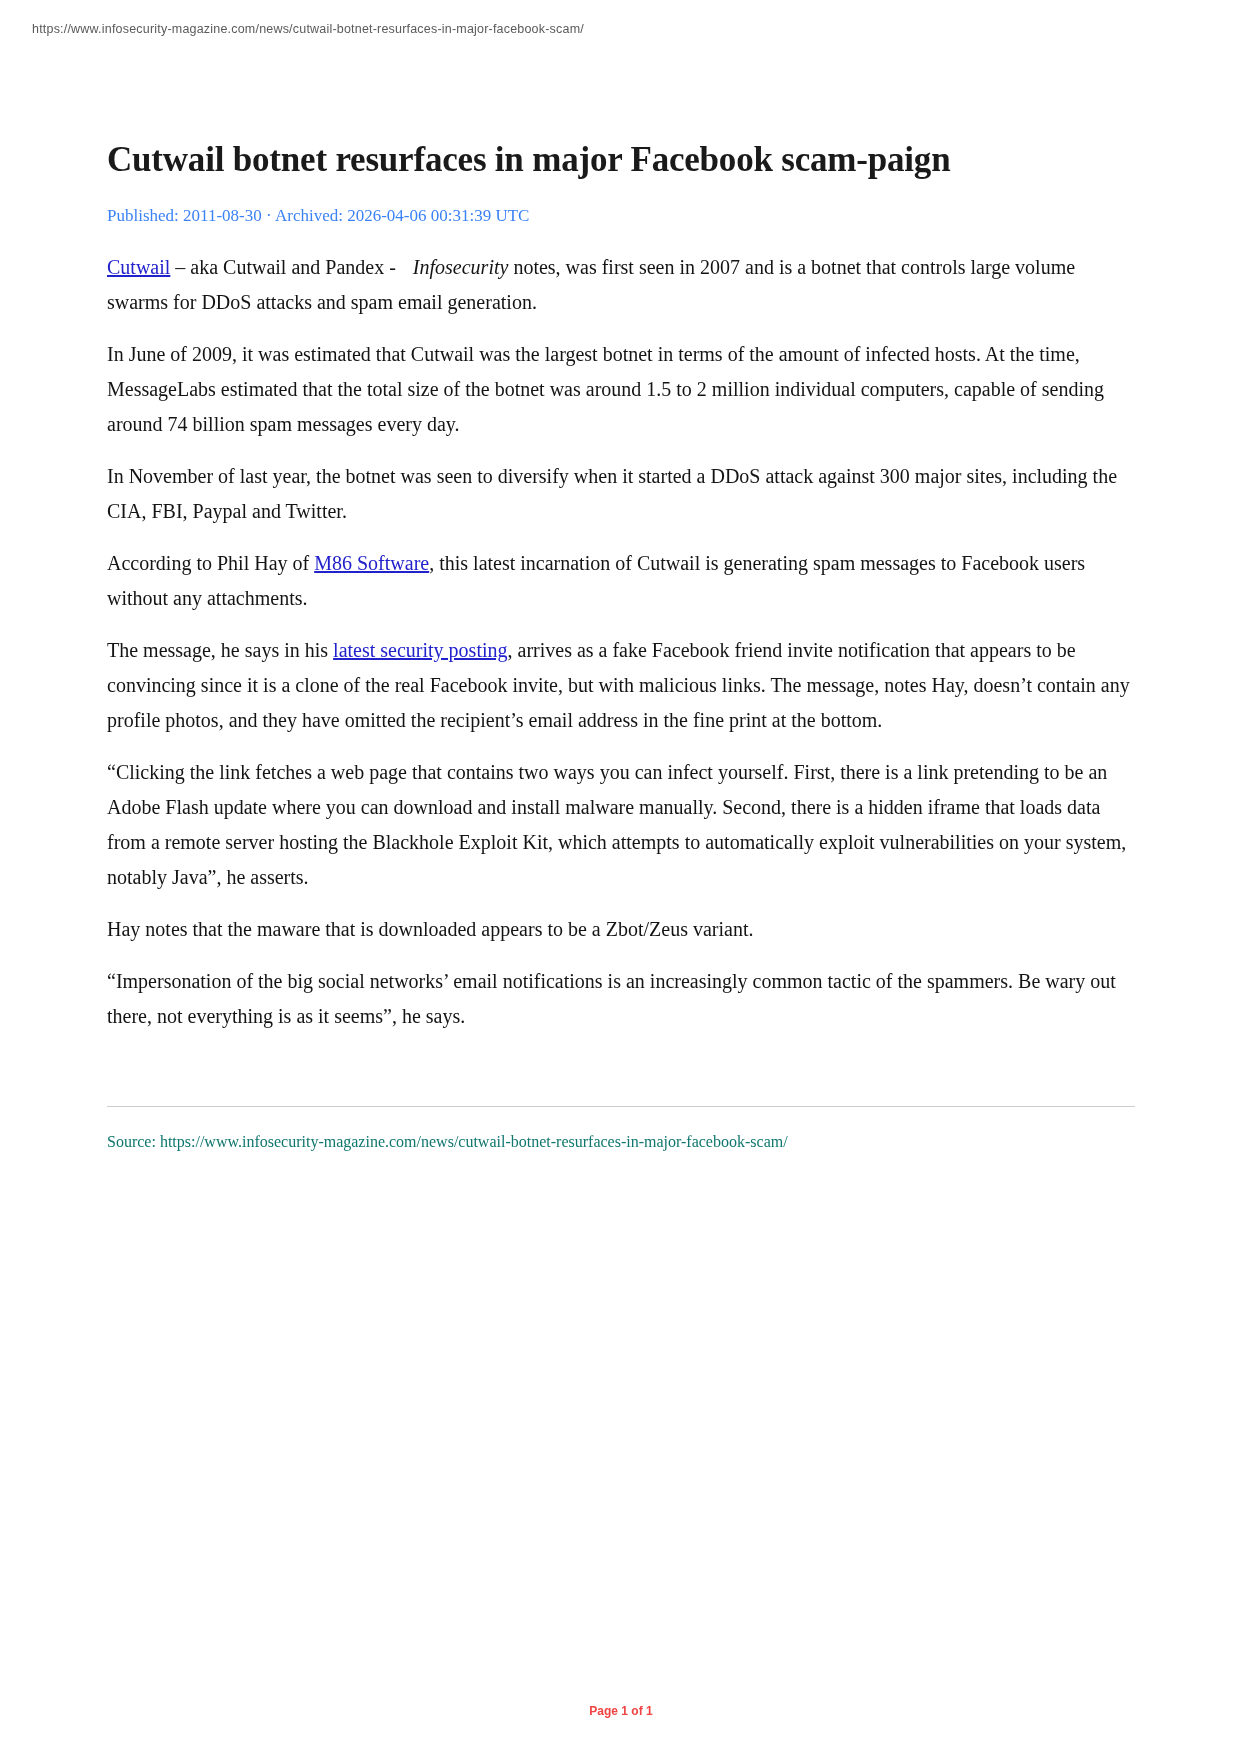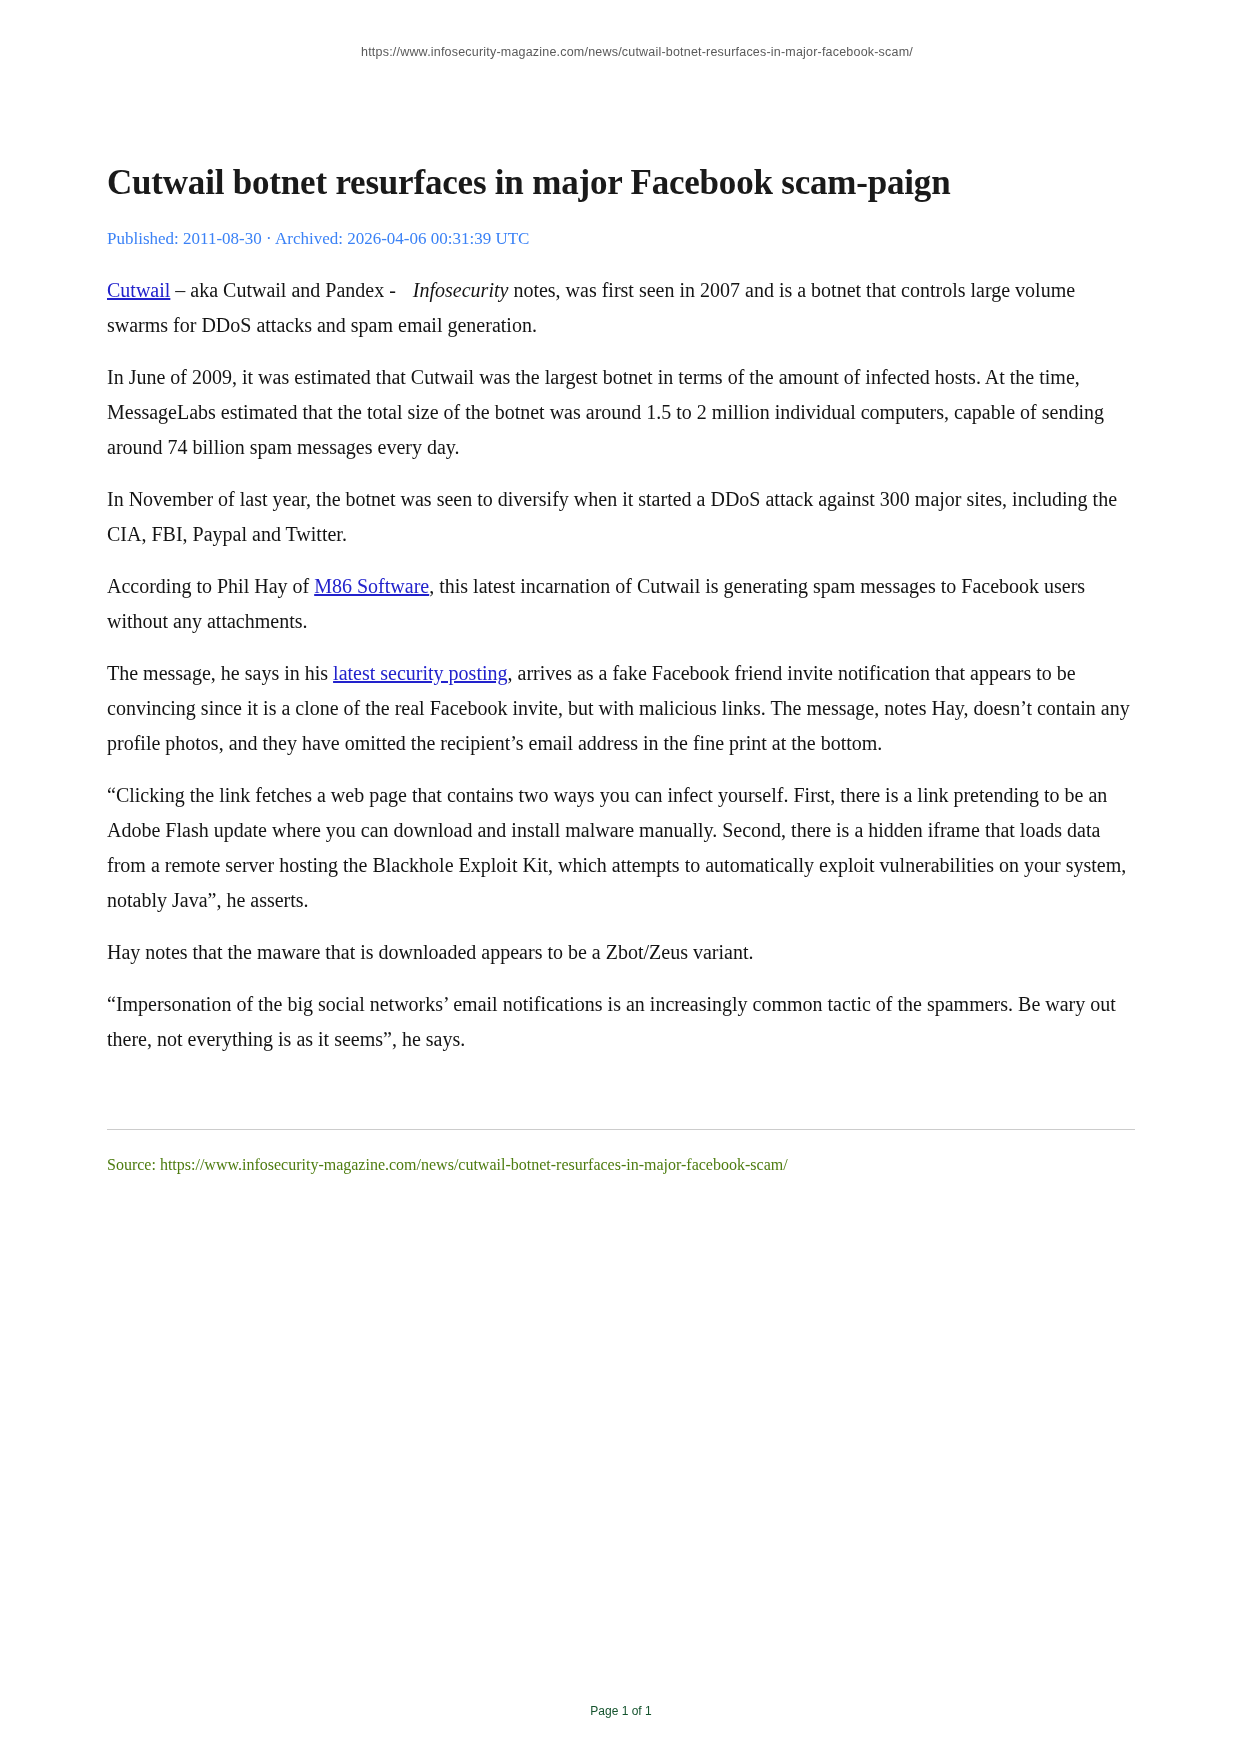--- a/index.html
+++ b/index.html
@@ -8,22 +8,21 @@
     width: 1242px;
     background: #ffffff;
     font-family: "Liberation Serif", serif;
   }
   body {
     position: relative;
     height: 1756px;
     overflow: hidden;
   }
   .print-header {
-    padding-top: 45px;
-    text-align: center;
+    padding-top: 22px;
     font-family: "Liberation Sans", sans-serif;
     font-size: 12.5px;
     color: #5a5a5a;
     letter-spacing: 0.2px;
     margin-left: 32px;
   }
   .content {
     width: 1028px;
     margin: 0 auto;
   }
@@ -60,31 +59,32 @@
   }
   .divider {
     border: none;
     border-top: 1px solid #cccccc;
     margin: 72px 0 0 0;
     height: 0;
   }
   .source-line {
     margin-top: 26px;
     font-size: 16px;
-    color: #4d7c0f;
+    color: #0f766e;
   }
   .print-footer {
     position: absolute;
     top: 1704px;
     left: 0;
     width: 100%;
     text-align: center;
     font-family: "Liberation Sans", sans-serif;
     font-size: 12px;
-    color: #14532d;
+    color: #ef4444;
+    font-weight: bold;
   }
 </style>
 </head>
 <body>
 
 <div class="print-header">https://www.infosecurity-magazine.com/news/cutwail-botnet-resurfaces-in-major-facebook-scam/</div>
 
 <div class="content">
   <h1 class="article-title">Cutwail botnet resurfaces in major Facebook scam-paign</h1>
 

